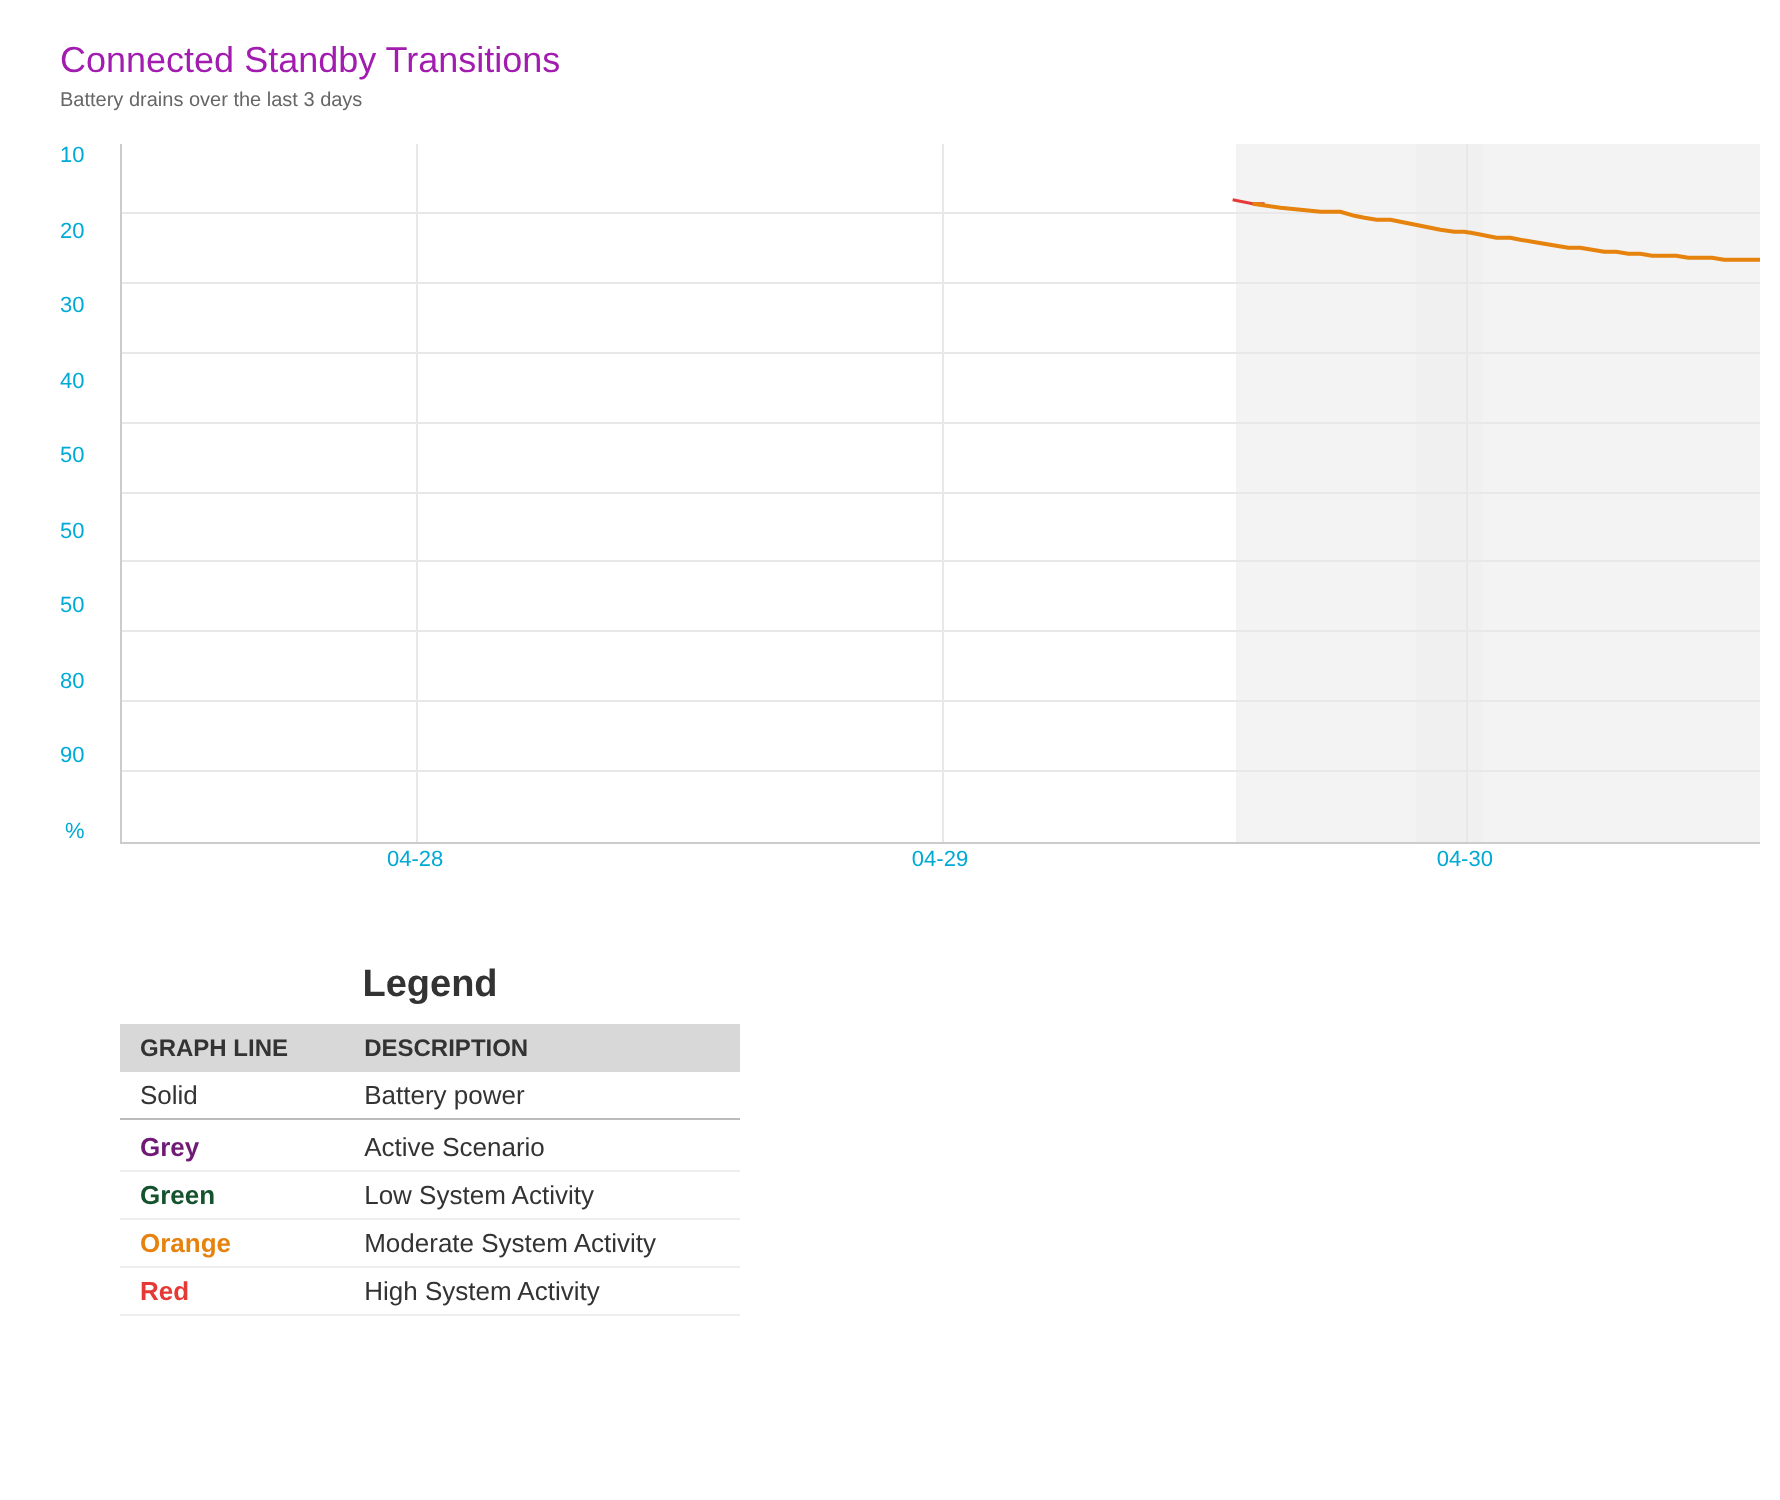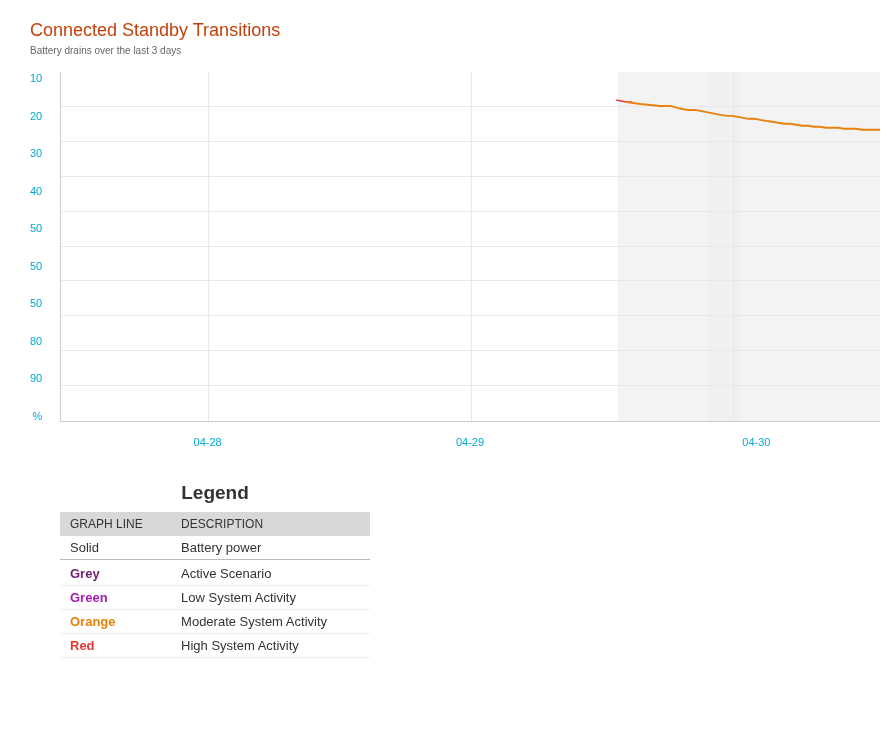--- a/index.html
+++ b/index.html
@@ -6,21 +6,21 @@
     body {
       font-family: 'Segoe UI', Arial, sans-serif;
       background: #fff;
       color: #333;
       width: 890px;
       min-height: 750px;
       padding: 20px 30px;
     }
 
     .chart-title {
-      color: #c2410c;
+      color: #a21caf;
       font-size: 18px;
       font-weight: 400;
       margin-bottom: 4px;
     }
 
     .chart-subtitle {
       color: #666;
       font-size: 10px;
       margin-bottom: 16px;
     }
@@ -96,21 +96,21 @@
       height: 30px;
       display: flex;
       align-items: flex-end;
     }
 
     .x-label {
       position: absolute;
       font-size: 11px;
       color: #00aad4;
       transform: translateX(-50%);
-      bottom: 4px;
+      bottom: 16px;
     }
 
     .chart-svg {
       position: absolute;
       top: 0; left: 0; right: 0; bottom: 0;
       width: 100%;
       height: 100%;
     }
 
     
@@ -134,21 +134,21 @@
       font-size: 13px;
     }
 
     .legend-table thead tr {
       background: #d8d8d8;
     }
 
     .legend-table th {
       padding: 5px 10px;
       text-align: left;
-      font-weight: 400;
+      font-weight: 700;
       font-size: 12px;
       color: #333;
       border: none;
     }
 
     .legend-table td {
       padding: 4px 10px;
       color: #333;
     }
 
@@ -159,21 +159,21 @@
     .legend-section-divider td {
       padding-top: 6px;
       border-top: 1px solid #bbb;
     }
 
     .colored-label {
       font-weight: 600;
     }
 
     .color-grey { color: #701a75; }
-    .color-green { color: #a21caf; }
+    .color-green { color: #14532d; }
     .color-orange { color: #e6820e; text-align: right; }
     .color-red { color: #e53935; }
   </style>
 </head>
 <body>
 
 <h1 class="chart-title">Connected Standby Transitions</h1>
 <p class="chart-subtitle">Battery drains over the last 3 days</p>
 
 <div class="chart-area">
@@ -218,21 +218,21 @@
 
       <polyline points="556,28 566,30 572,30" fill="none" stroke="#e53935" stroke-width="1.5"></polyline>
 
       <polyline points="566,30 580,32 590,33 600,34 610,34 617,36 622,37 628,38 635,38 640,39 645,40 650,41 655,42 660,43 667,44 672,44 678,45 683,46 688,47 695,47 700,48 706,49 712,50 718,51 724,52 730,52 736,53 742,54 748,54 754,55 760,55 766,56 772,56 778,56 784,57 790,57 796,57 802,58 808,58 814,58 820,58" fill="none" stroke="#e6820e" stroke-width="2"></polyline>
     </svg>
   </div>
 
   <div class="x-labels">
     <span class="x-label" style="left: 18%;">04-28</span>
     <span class="x-label" style="left: 50%;">04-29</span>
-    <span class="x-label" style="left: 82%; margin-left: 24px;">04-30</span>
+    <span class="x-label" style="left: 82%;">04-30</span>
   </div>
 </div>
 
 <div class="legend-container">
   <div class="legend-title">Legend</div>
   <table class="legend-table">
     <thead>
       <tr>
         <th>GRAPH LINE</th>
         <th>DESCRIPTION</th>

